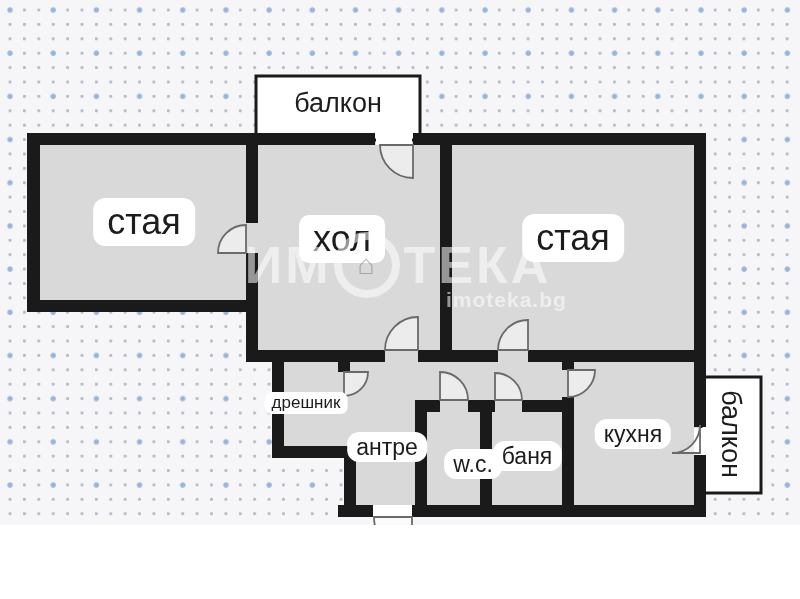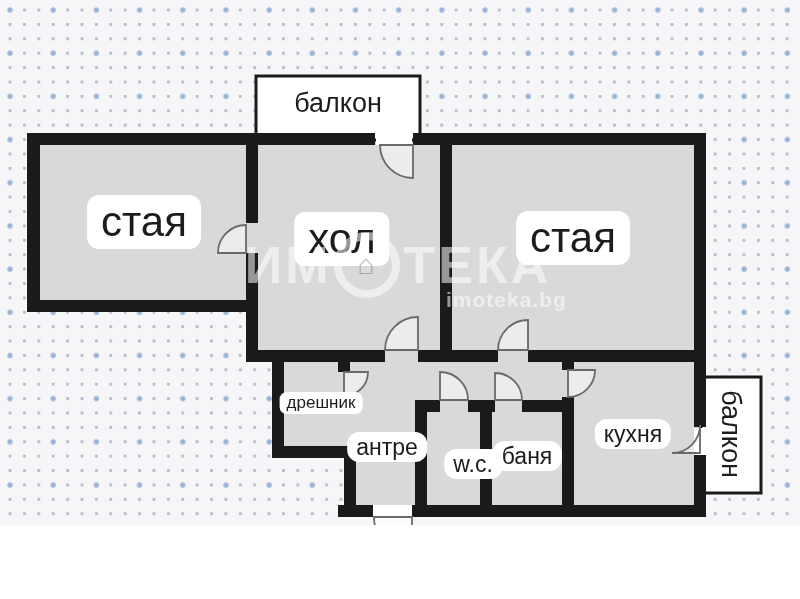--- a/index.html
+++ b/index.html
@@ -20,21 +20,21 @@
     transform:translate(-50%,-50%);
     background:#ffffff;
     border-radius:12px;
     color:#1c1c1c;
     white-space:nowrap;
     line-height:1.05;
     font-weight:600;
     padding:5px 14px;
   }
   .label.bare{background:transparent;border-radius:0;padding:0;}
-  .lab-big{font-size:42px;font-weight:500;}
+  .lab-big{font-size:36px;font-weight:500;}
   .lab-med{font-size:27px;font-weight:500;}
   .lab-sm{font-size:23px;font-weight:500;padding:3px 9px;}
   .lab-xs{font-size:17px;font-weight:500;padding:2px 7px;border-radius:8px;}
   .rot90{transform:translate(-50%,-50%) rotate(90deg);}
   .watermark{
     position:absolute;z-index:6;pointer-events:none;
     color:rgba(255,255,255,.55);
   }
   .wm-row{
     left:240px;top:236px;width:316px;height:58px;
@@ -120,21 +120,21 @@
   </svg>
 
   <div class="label bare lab-med" style="left:338px;top:103px;">балкон</div>
 
   <div class="label lab-big" style="left:144px;top:222px;">стая</div>
 
   <div class="label lab-big" style="left:342px;top:239px;border-radius:10px;">хол</div>
 
   <div class="label lab-big" style="left:573px;top:238px;">стая</div>
 
-  <div class="label lab-xs" style="left:321px;top:403px;border-radius:7px;">дрешник</div>
+  <div class="label lab-xs" style="left:306px;top:403px;border-radius:7px;">дрешник</div>
 
   <div class="label lab-sm" style="left:387px;top:447px;">антре</div>
 
   <div class="label lab-sm" style="left:455px;top:464px;margin-left:18px;">w.c.</div>
 
   <div class="label lab-sm" style="left:633px;top:434px;">кухня</div>
 
   <div class="label lab-sm" style="left:527px;top:456px;">баня</div>
 
   <div class="label bare lab-med rot90" style="left:731px;top:434px;">балкон</div>

